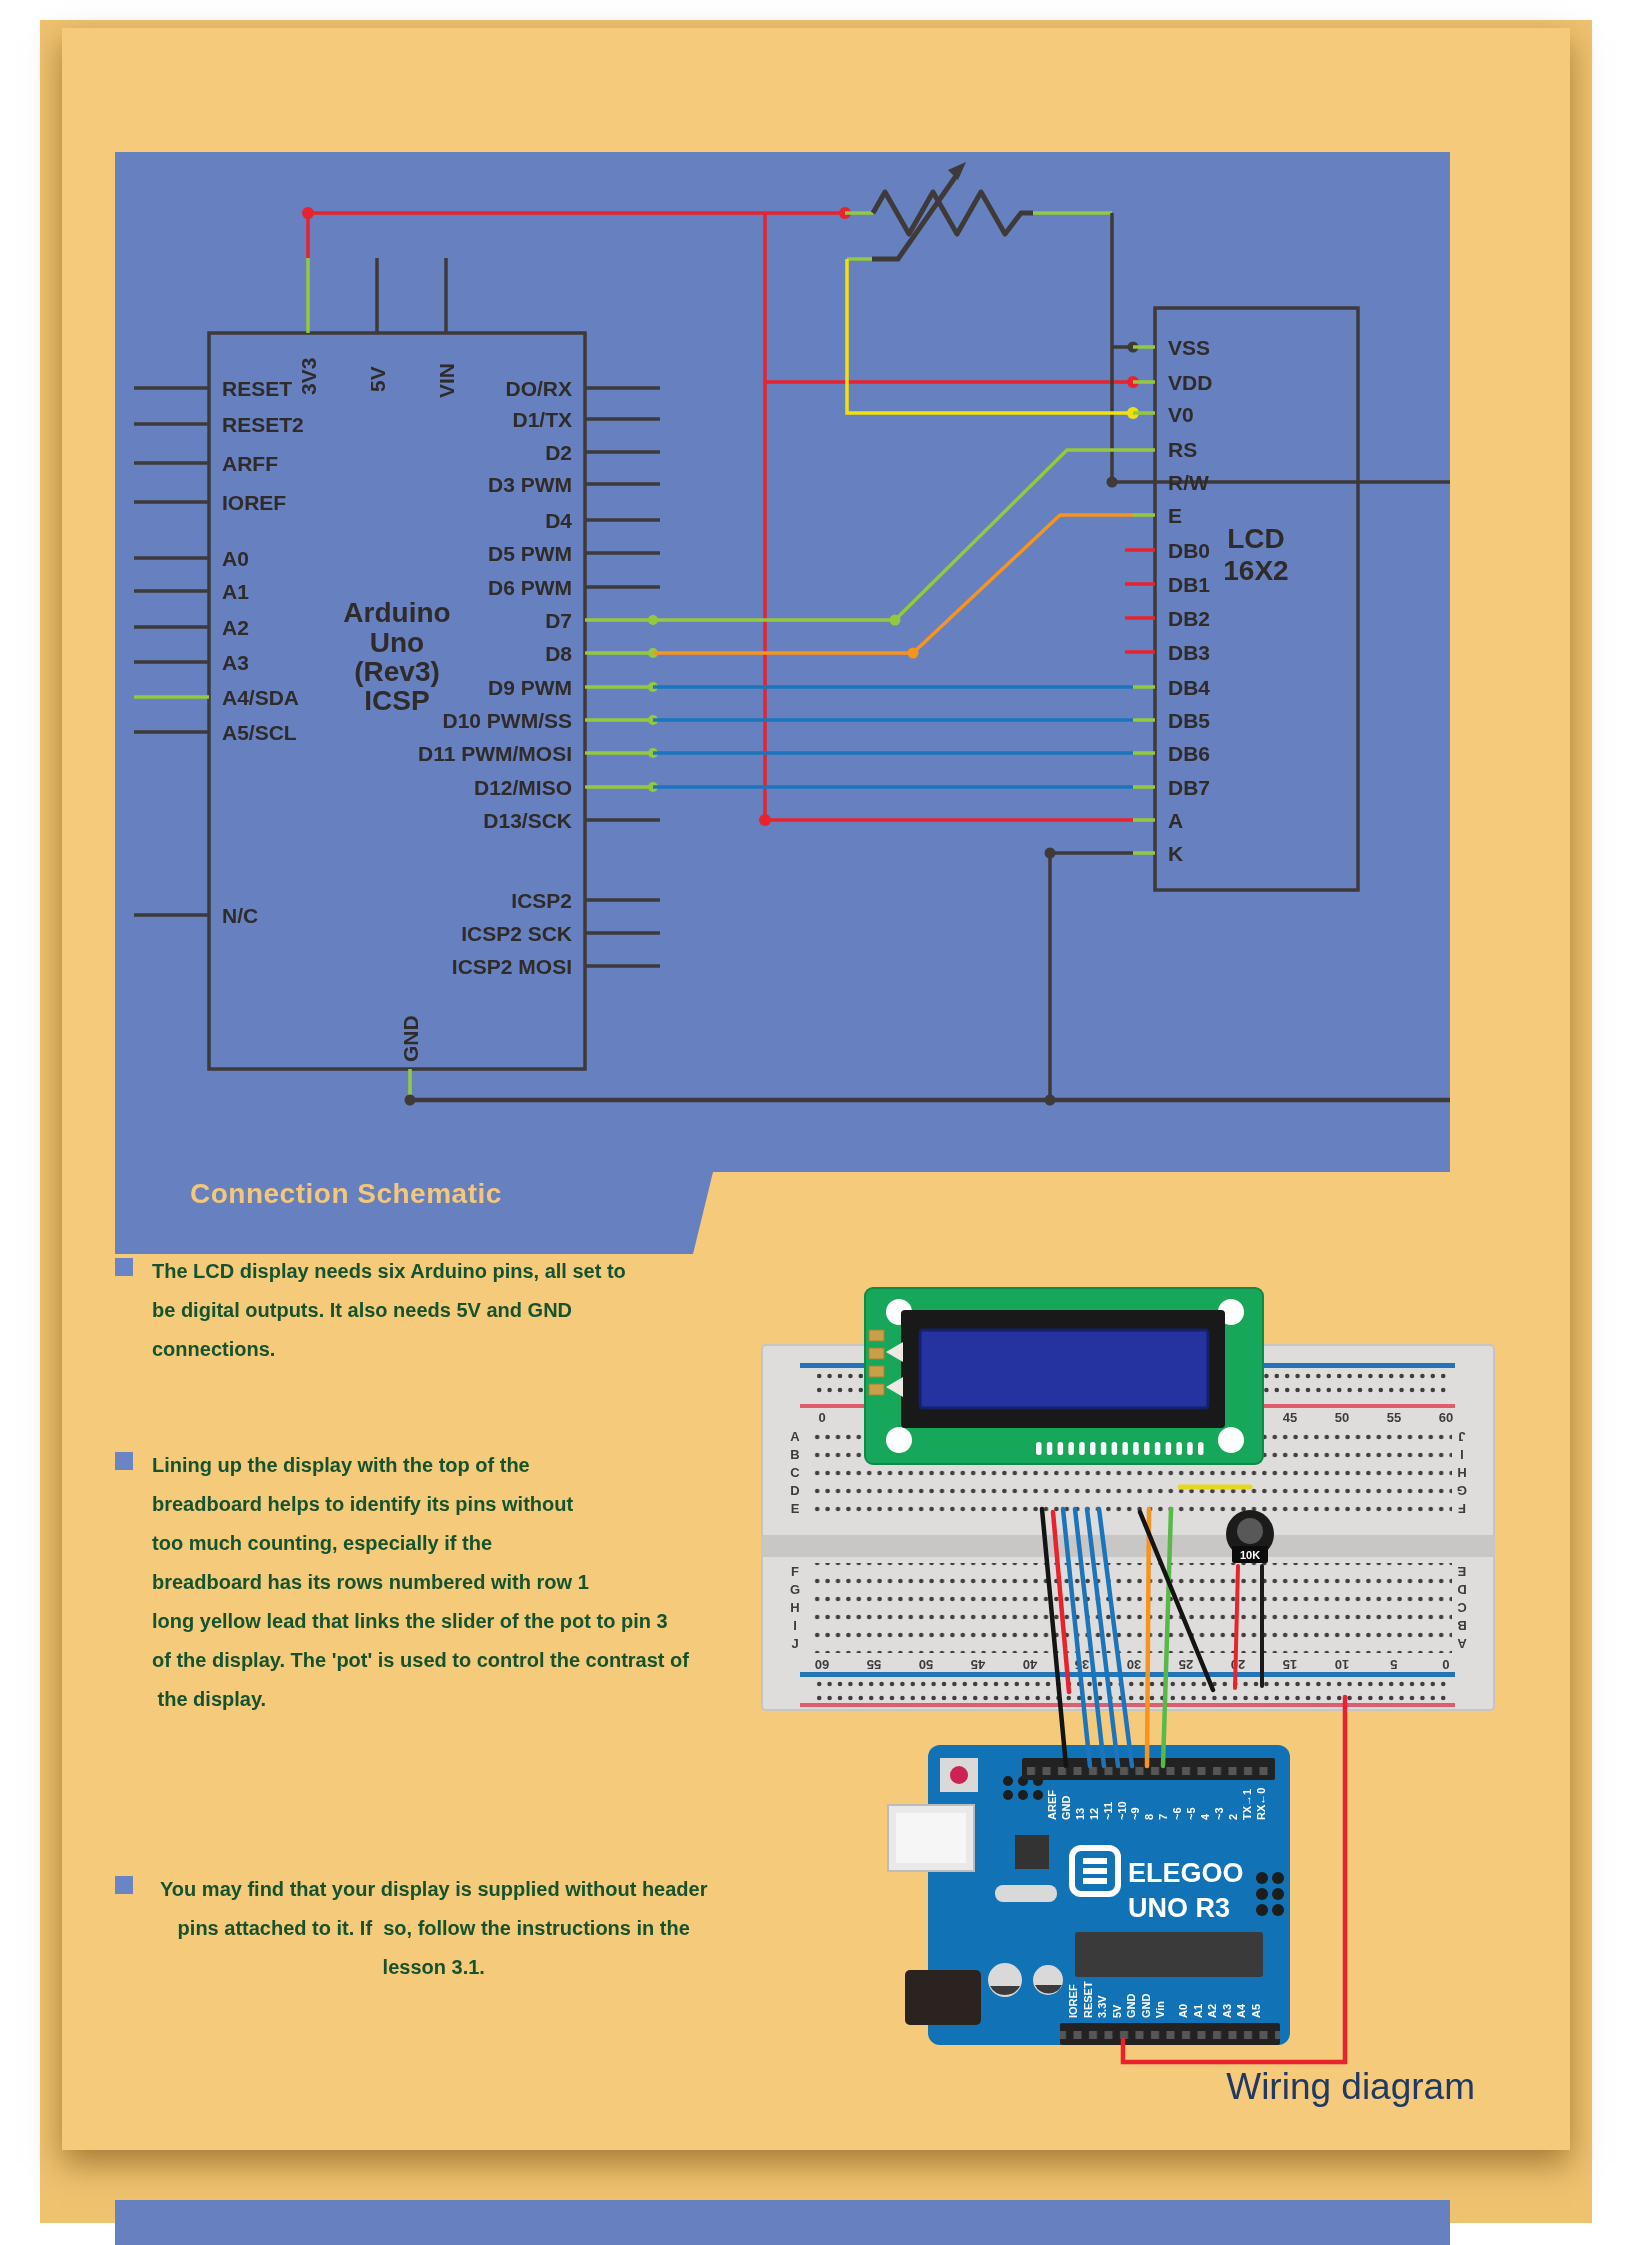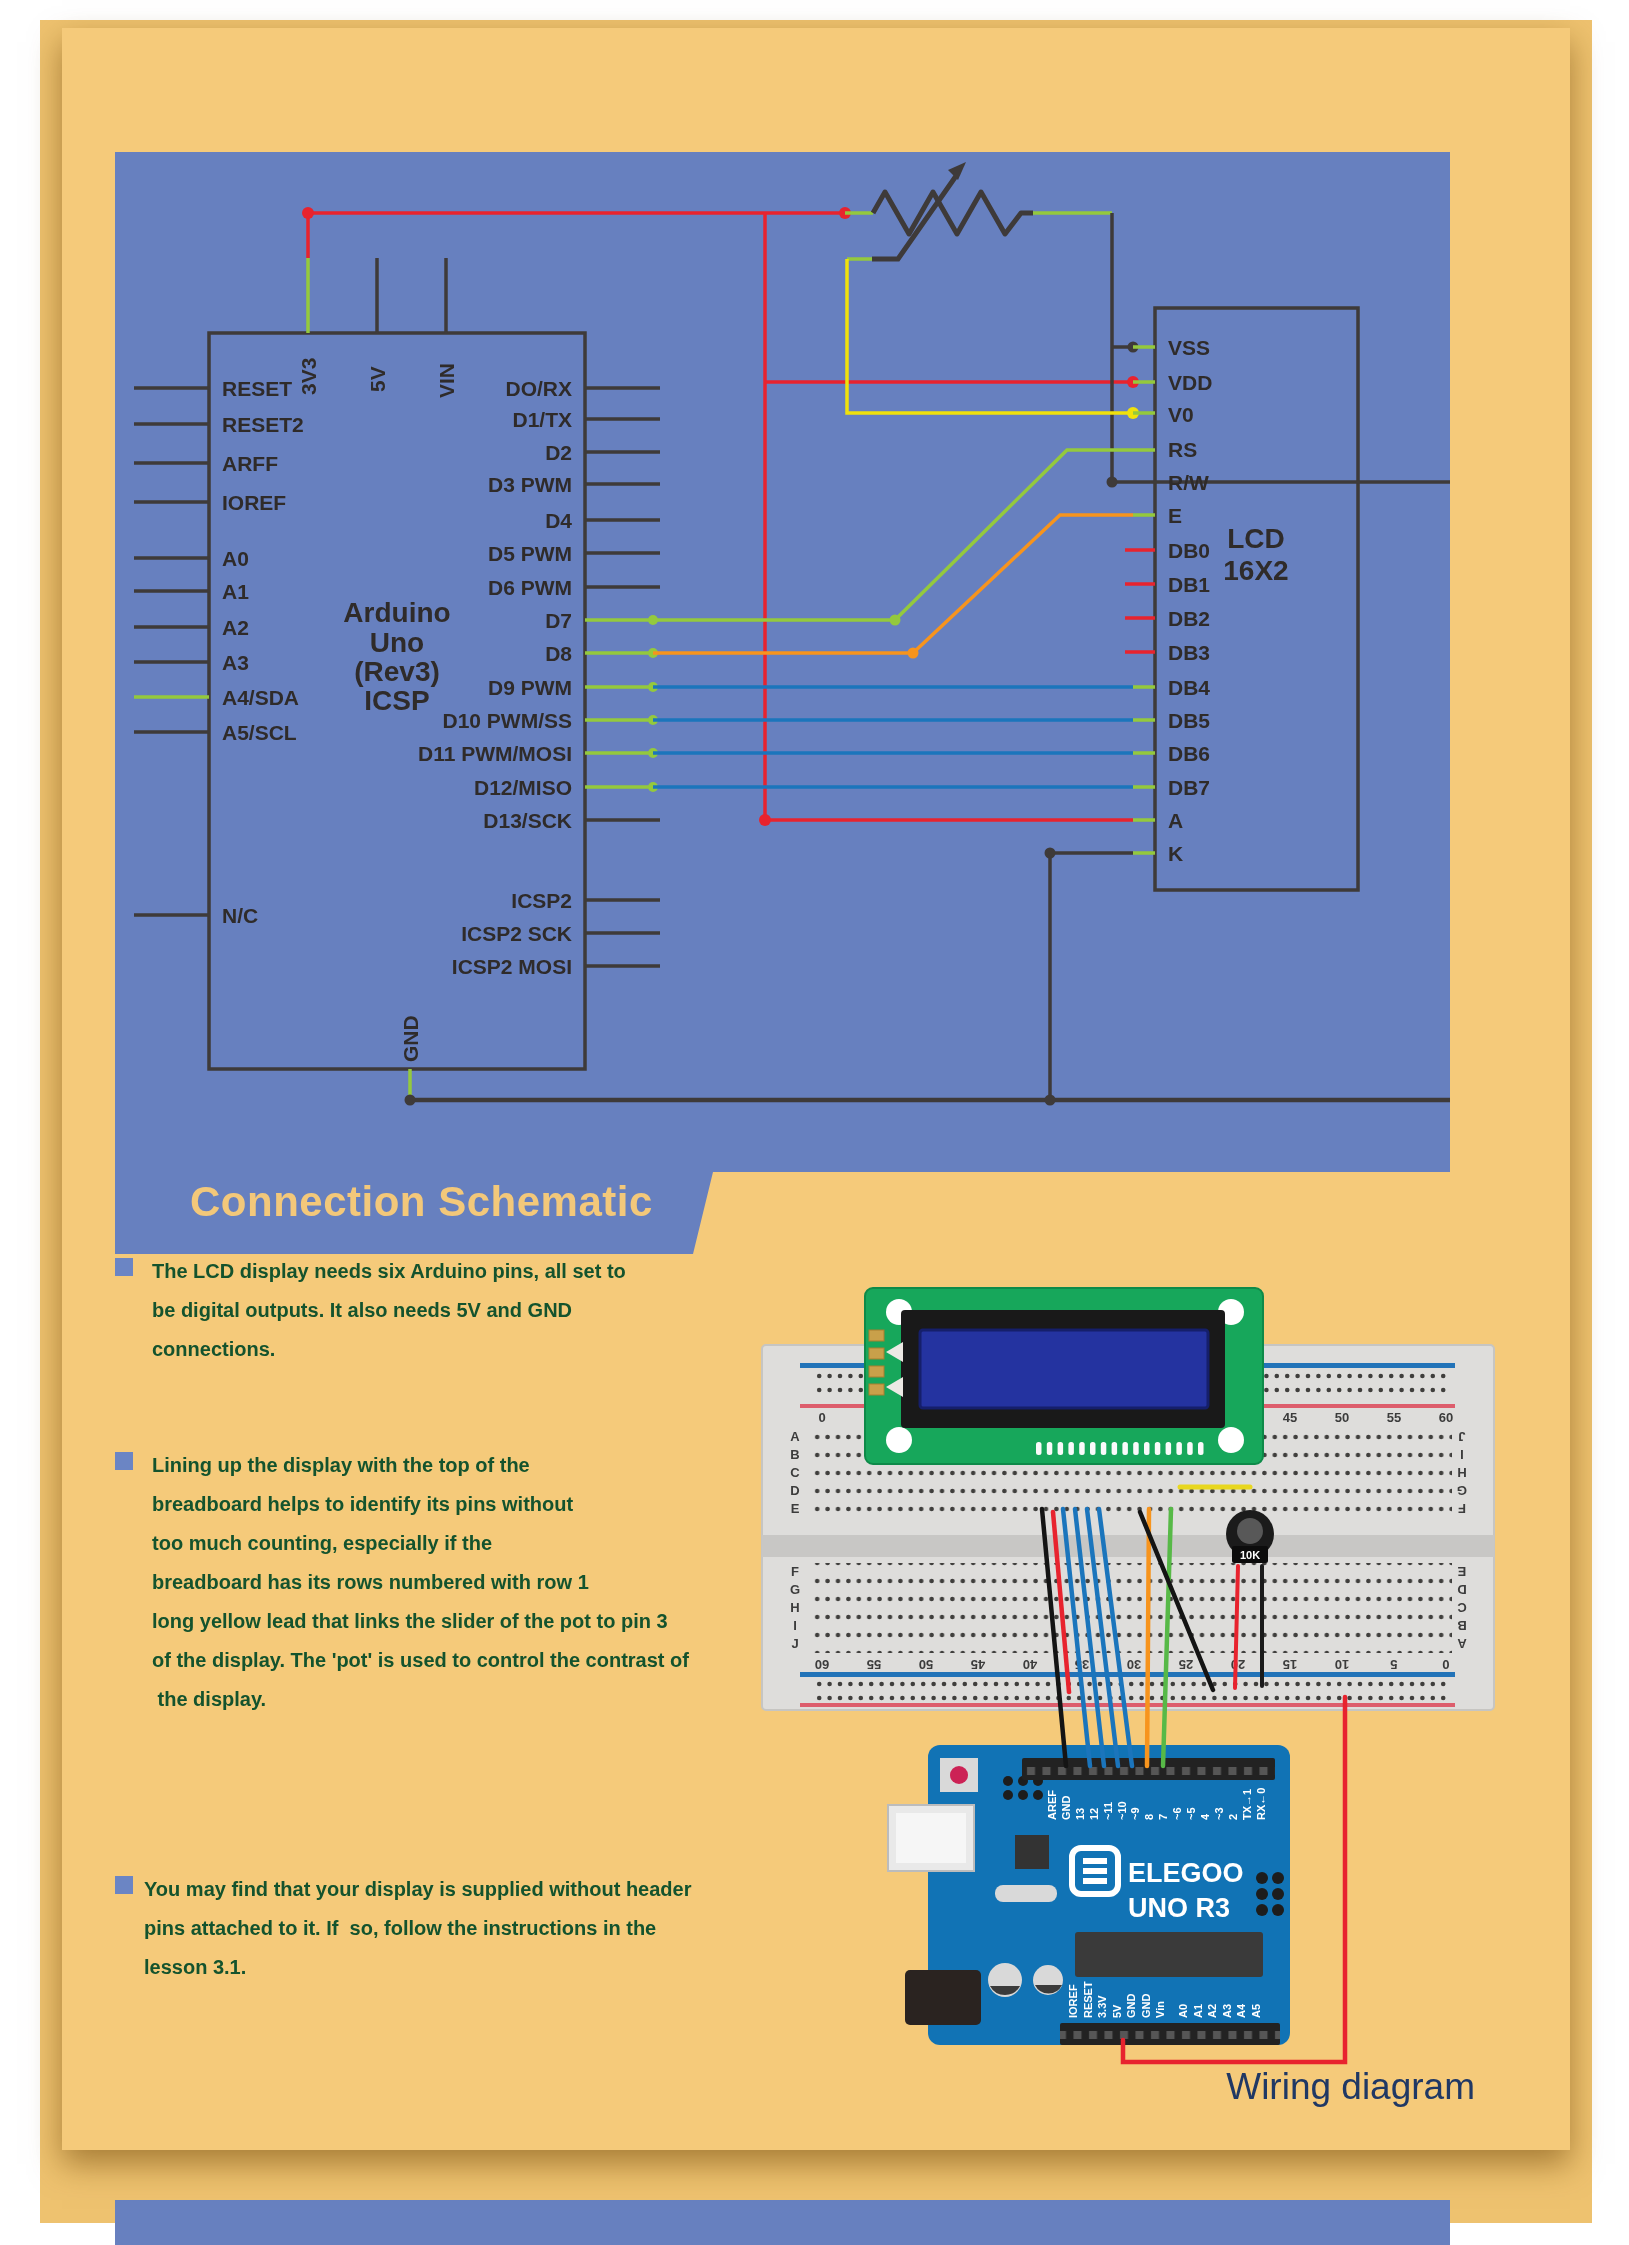--- a/index.html
+++ b/index.html
@@ -4,21 +4,21 @@
 <style>
   html,body{margin:0;padding:0;background:#ffffff;}
   .canvas{position:relative;width:1629px;height:2245px;background:#ffffff;overflow:hidden;
           font-family:"Liberation Sans",sans-serif;}
   .under{position:absolute;left:40px;top:20px;width:1552px;height:2203px;background:#eec26f;}
   .sheet{position:absolute;left:62px;top:28px;width:1508px;height:2122px;background:#f5ca7a;
          box-shadow:0 14px 30px rgba(110,70,10,.55);}
   .panel-blue{position:absolute;left:115px;top:152px;width:1335px;height:1102px;background:#6780bf;
         clip-path:polygon(0 0,1335px 0,1335px 1020px,598px 1020px,578px 1102px,0 1102px);
         filter:drop-shadow(-6px 8px 10px rgba(60,40,10,.45));}
-  .schematic-title{position:absolute;left:75px;top:1026px;font-size:42px;font-weight:700;color:#f3c87a;letter-spacing:.5px;}
+  .schematic-title{position:absolute;left:75px;top:1026px;font-size:28px;font-weight:700;color:#f3c87a;letter-spacing:.5px;}
   svg text{font-family:"Liberation Sans",sans-serif;}
   .pin-t{font-size:21px;font-weight:700;fill:#2f2b2a;}
   .big-t{font-size:28px;font-weight:700;fill:#2f2b2a;}
   .notes{position:absolute;left:0;top:0;}
   .note{position:absolute;color:#14532d;font-size:20px;font-weight:700;line-height:39px;}
   .note .ln{white-space:pre;}
   .bullet{position:absolute;width:18px;height:18px;background:#6b85c4;}
   .wiring-title{position:absolute;left:0;top:2066px;width:1475px;text-align:right;
         font-size:37px;font-weight:400;color:#203864;}
   .footer-bar{position:absolute;left:115px;top:2200px;width:1335px;height:45px;background:#6780bf;}
@@ -218,21 +218,21 @@
       <div class="ln">Lining up the display with the top of the</div>
       <div class="ln">breadboard helps to identify its pins without</div>
       <div class="ln">too much counting, especially if the</div>
       <div class="ln">breadboard has its rows numbered with row 1</div>
       <div class="ln">long yellow lead that links the slider of the pot to pin 3</div>
       <div class="ln">of the display. The 'pot' is used to control the contrast of</div>
       <div class="ln"> the display.</div>
     </div>
 
     <div class="bullet" style="left:115px;top:1876px;"></div>
-    <div class="note" style="left:144px;top:1870px;">
+    <div class="note" style="left:160px;top:1870px;text-align:center;">
       <div class="ln">You may find that your display is supplied without header</div>
       <div class="ln">pins attached to it. If  so, follow the instructions in the</div>
       <div class="ln">lesson 3.1.</div>
     </div>
   </div>
 
   <svg style="position:absolute;left:740px;top:1270px;" width="770" height="800" viewBox="740 1270 770 800" id="wiring-svg">
     <defs>
       <pattern id="holes" width="10.4" height="18" patternUnits="userSpaceOnUse" patternTransform="translate(812 1428)">
         <circle cx="5.2" cy="9" r="2.3" fill="#3f3e3c"></circle>

